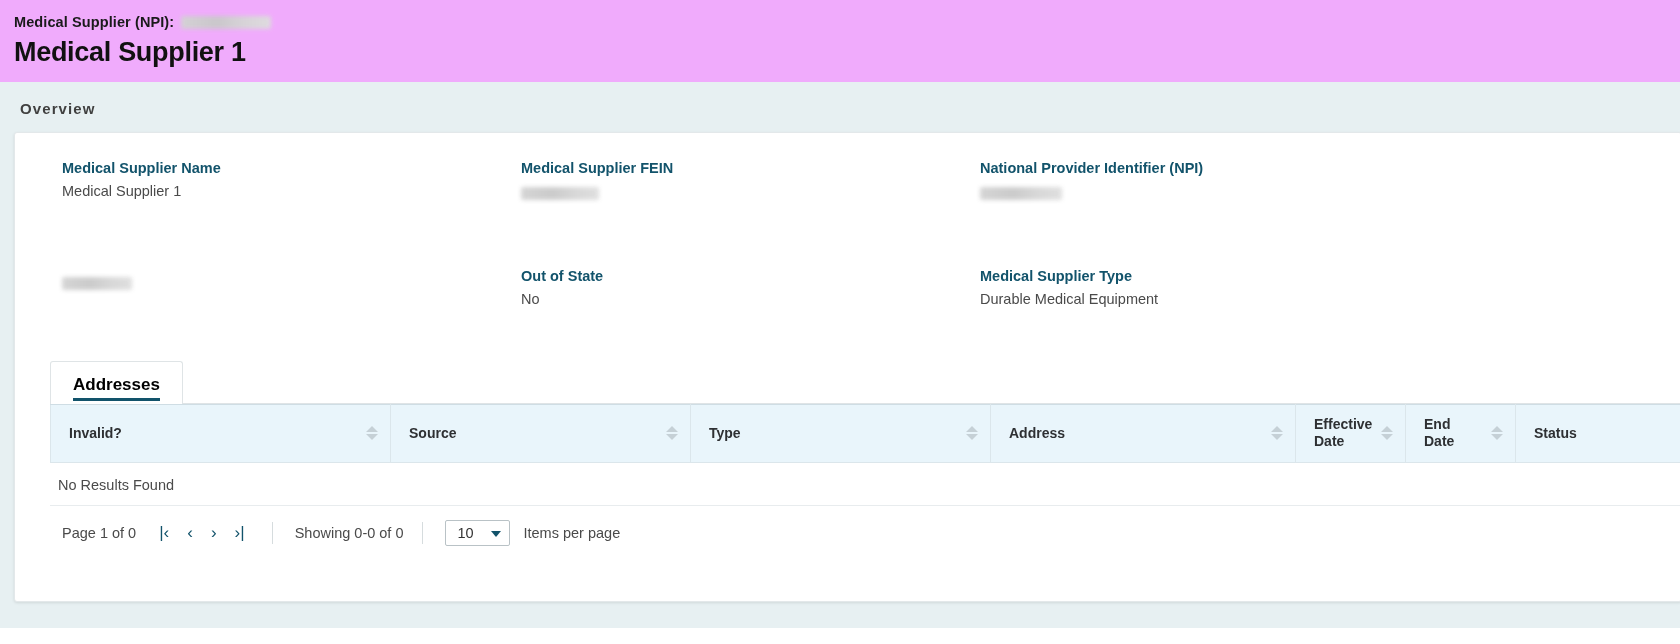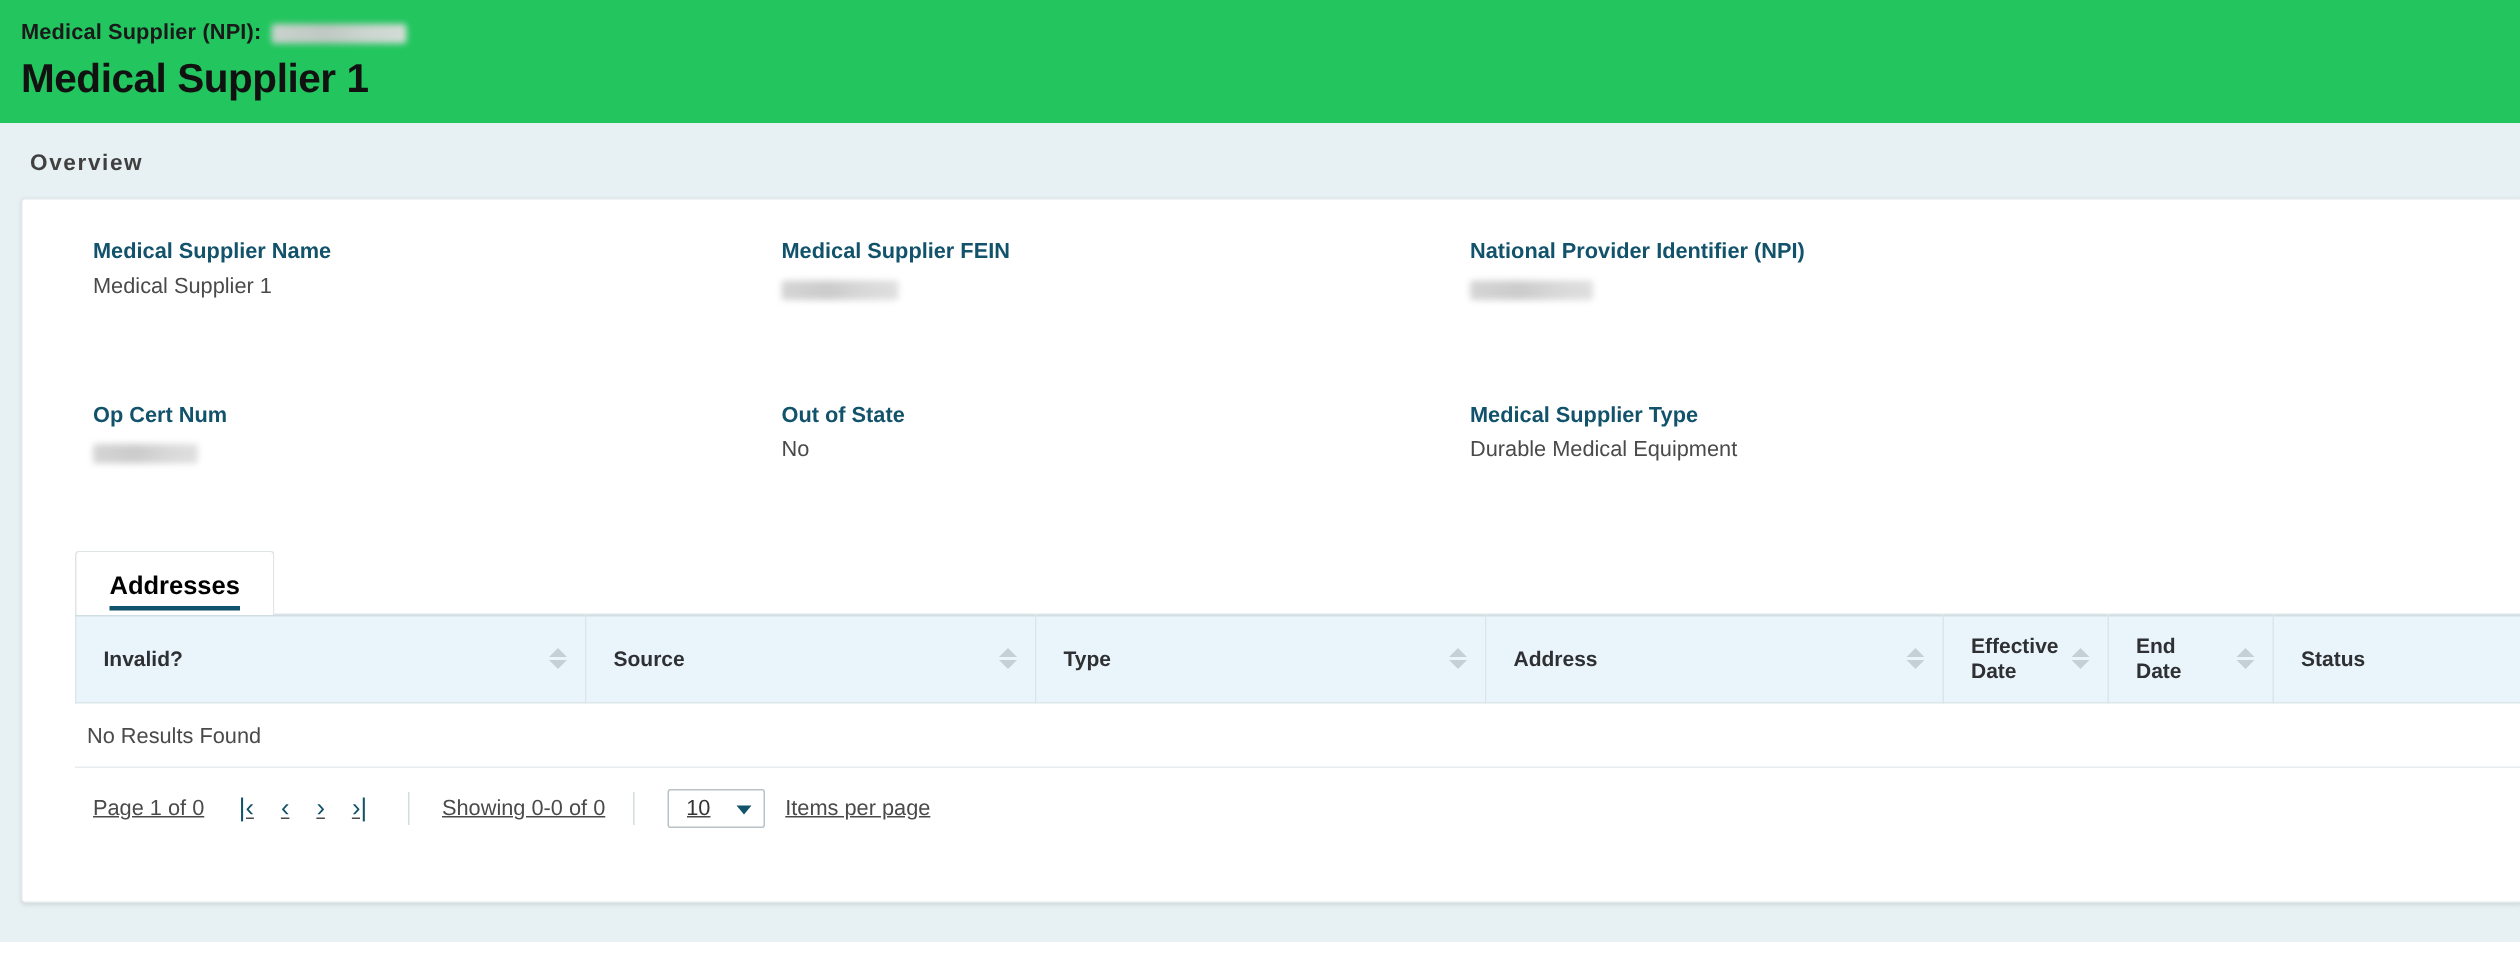--- a/index.html
+++ b/index.html
@@ -19,21 +19,21 @@
   .page {
     width: 1680px;
     height: 644px;
     position: relative;
     background: #ffffff;
   }
 
   
   .page-header {
     padding: 12px 0 0 14px;
-    background: #22c55e;
+    background: #f0abfc;
     height: 82px;
     box-sizing: border-box;
   }
   .eyebrow {
     font-size: 14.5px;
     font-weight: bold;
     color: #1a1a1a;
     letter-spacing: 0.1px;
     display: flex;
     align-items: center;
@@ -197,21 +197,20 @@
   }
 
   
   .pager {
     display: flex;
     align-items: center;
     padding: 14px 0 8px 12px;
     font-size: 14.5px;
     color: #4a4a4a;
     gap: 0;
-    text-decoration: underline;
   }
   .pager-label { margin-right: 14px; }
   .pg-btn {
     background: none;
     border: none;
     color: #12536b;
     font-size: 17px;
     line-height: 1;
     padding: 4px 9px;
     cursor: pointer;
@@ -281,21 +280,20 @@
           <div class="field-label">Medical Supplier FEIN</div>
           <div class="field-value"><span class="redacted field"></span></div>
         </div>
 
         <div>
           <div class="field-label">National Provider Identifier (NPI)</div>
           <div class="field-value"><span class="redacted field wide"></span></div>
         </div>
 
         <div>
-          <div class="field-label">Op Cert Num</div>
           <div class="field-value"><span class="redacted field short"></span></div>
         </div>
 
         <div>
           <div class="field-label">Out of State</div>
           <div class="field-value">No</div>
         </div>
 
         <div>
           <div class="field-label">Medical Supplier Type</div>

